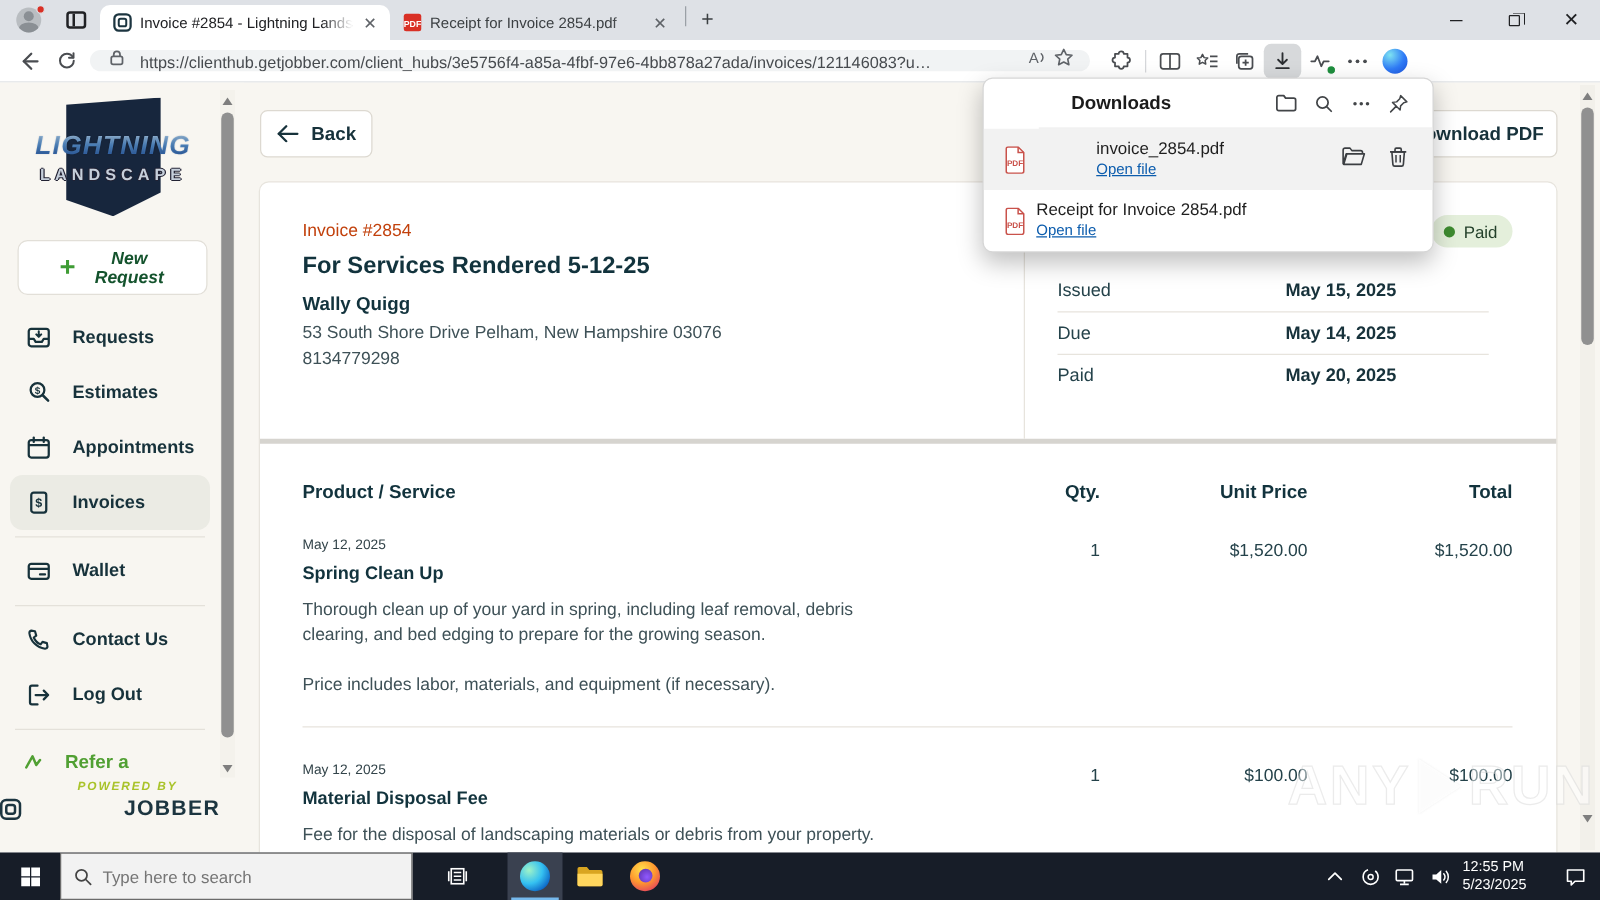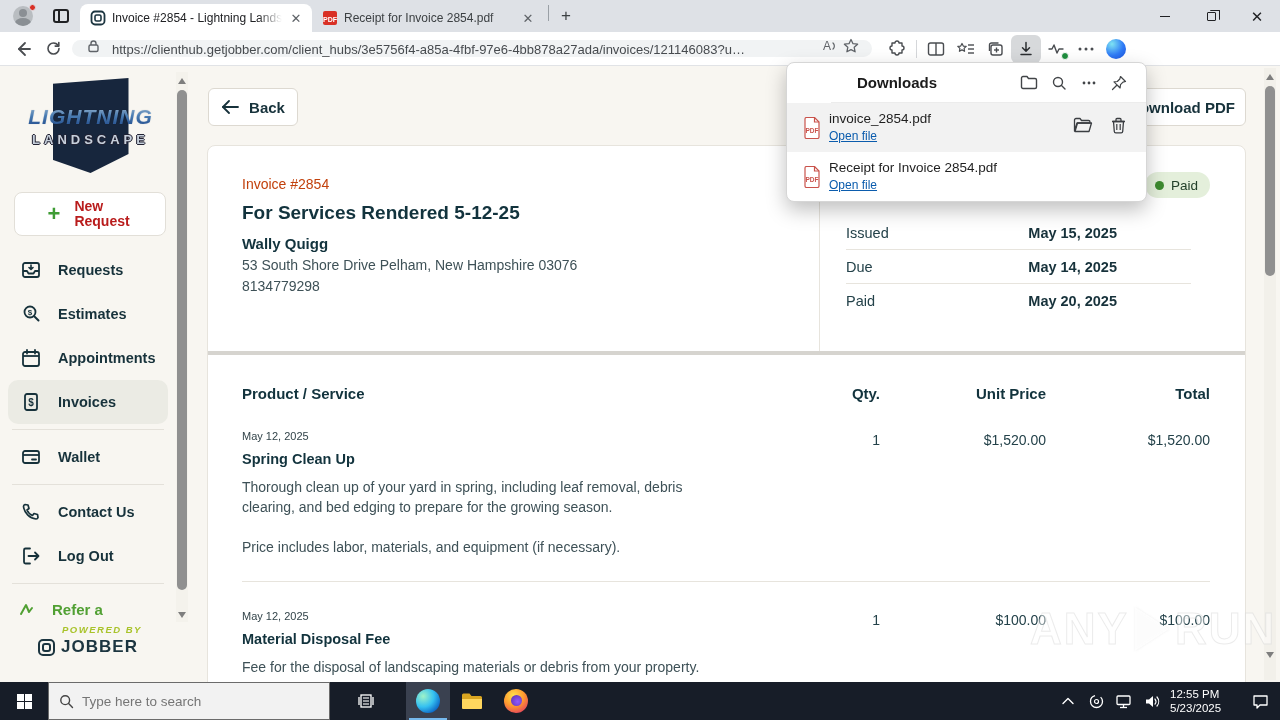--- a/index.html
+++ b/index.html
@@ -44,50 +44,50 @@
   .divider-v { width:1px; height:18px; background:#d5d7da; margin:0 4px; }
   .copilot-dot { width:20px; height:20px; border-radius:50%; background:radial-gradient(circle at 30% 25%, #7ee3f2, #2f7bf6 55%, #1b4fd8); }
   .green-check { position:absolute; right:2px; bottom:3px; width:8px; height:8px; border-radius:50%; background:#1e8e3e; border:1px solid #fff; }
 
   
   .dl-popup { position:absolute; left:786px; top:62px; width:361px; background:#ffffff; border:1px solid #d6d6d6; border-radius:8px; box-shadow:0 8px 20px rgba(0,0,0,.25); z-index:50; overflow:hidden; }
   .dl-head { height:40px; display:flex; align-items:center; padding:0 12px 0 26px; border-bottom:1px solid #ececec;margin-left:44px; }
   .dl-title { font-size:15px; font-weight:bold; color:#1b1b1b; flex:1; }
   .dl-hicon { width:30px; height:28px; display:flex; align-items:center; justify-content:center; color:#424548; }
   .dl-item { display:flex; align-items:center; padding:8px 14px 8px 10px; min-height:48px; }
-  .dl-item.hover { background:#f2f2f2; }
+  .dl-item.hover { background:#f2f2f2;gap:48px; }
   .pdf-glyph { width:18px; height:22px; flex:0 0 auto; margin:0 8px 0 6px; }
   .dl-info { flex:1; }
   .dl-name { font-size:13.5px; color:#1f1f1f; }
   .dl-open { font-size:12px; color:#0b5cad; text-decoration:underline; display:inline-block; margin-top:2px; }
   .dl-actions { display:flex; gap:18px; margin-right:6px; color:#3b3e42; }
 
   
   .content { position:absolute; top:66px; left:0; right:0; bottom:38px; background:#f8f6f1; overflow:hidden; }
 
   
   .sidebar { position:absolute; left:0; top:0; bottom:0; width:195px; background:#f8f6f1; }
   .logo { position:absolute; top:12px; left:18px; width:145px; height:95px; display:flex; flex-direction:column; align-items:center; justify-content:center; }
   .logo-shield { position:absolute; left:50%; top:0; transform:translateX(-50%); width:76px; height:95px; background:#17263d; clip-path:polygon(0 6%,100% 0,100% 80%,50% 100%,0 86%); }
   .logo-l1 { position:relative; font-size:21px; font-weight:900; letter-spacing:1px; font-style:italic;
     background:linear-gradient(180deg,#cfeaff 0%,#5f9fe0 45%,#1e4e9e 100%); -webkit-background-clip:text; background-clip:text; color:transparent;
     text-shadow:0 0 1px rgba(10,20,40,.25); }
   .logo-l2 { position:relative; font-size:13px; font-weight:bold; letter-spacing:4px; color:#c6cfdb; text-shadow:0 1px 0 #223, 0 -1px 0 #223, 1px 0 0 #223, -1px 0 0 #223; margin-top:3px; }
   .new-req { position:absolute; top:126px; left:14px; width:152px; height:44px; background:#ffffff; border:1px solid #e2dfd8; border-radius:8px; display:flex; align-items:center; justify-content:center; gap:14px; }
   .new-req .plus { color:#3f9c35; font-size:22px; font-weight:bold; line-height:1; }
-  .new-req .nr-label { color:#b91c1c; font-size:14px; font-weight:bold; width:58px; text-align:left; line-height:1.05; }
+  .new-req .nr-label { color:#14532d; font-size:14px; font-weight:bold; width:58px; text-align:center; line-height:1.05;font-style:italic; }
   .nav { position:absolute; top:182px; left:0; width:176px; }
   .nav-item { height:44px; display:flex; align-items:center; padding-left:20px; gap:16px; color:#17323b; font-size:14.5px; font-weight:bold; }
   .nav-item.active { background:#ebebe4; border-radius:10px; margin:0 8px 0 8px; padding-left:12px; }
   .nav-item svg { flex:0 0 auto; }
   .nav-div { height:1px; background:#e4e1da; margin:5px 12px; }
   .refer { display:flex; align-items:center; gap:14px; padding-left:18px; height:40px; color:#51a033; font-size:15px; font-weight:bold; }
   .powered { position:absolute; top:558px; left:0; width:176px; text-align:center; }
   .powered .pby { font-size:9.5px; font-weight:bold; letter-spacing:1.5px; color:#a9c32a; font-style:italic; margin-left:28px; }
-  .jobber-row { display:flex; align-items:center; justify-content:center; gap:6px; margin-top:2px; }
+  .jobber-row { display:flex; align-items:center; justify-content:space-between; gap:6px; margin-top:2px; }
   .jobber-mark { width:17px; height:17px; border:2.5px solid #1c3540; border-radius:5px; position:relative; }
   .jobber-mark::before { content:""; position:absolute; inset:2px; border:2px solid #1c3540; border-radius:3px; }
   .jobber-word { font-size:17px; font-weight:900; letter-spacing:1px; color:#1c3540; }
 
   
   .sb { position:absolute; width:12px; }
   .sb-track { position:absolute; inset:0; background:#f4f2ec; }
   .sb-thumb { position:absolute; left:1px; width:10px; background:#909090; border-radius:5px; }
   .sb-arrow { position:absolute; left:2px; width:0; height:0; border-left:4px solid transparent; border-right:4px solid transparent; }
   .sb-up { border-bottom:6px solid #7e7e7e; }

